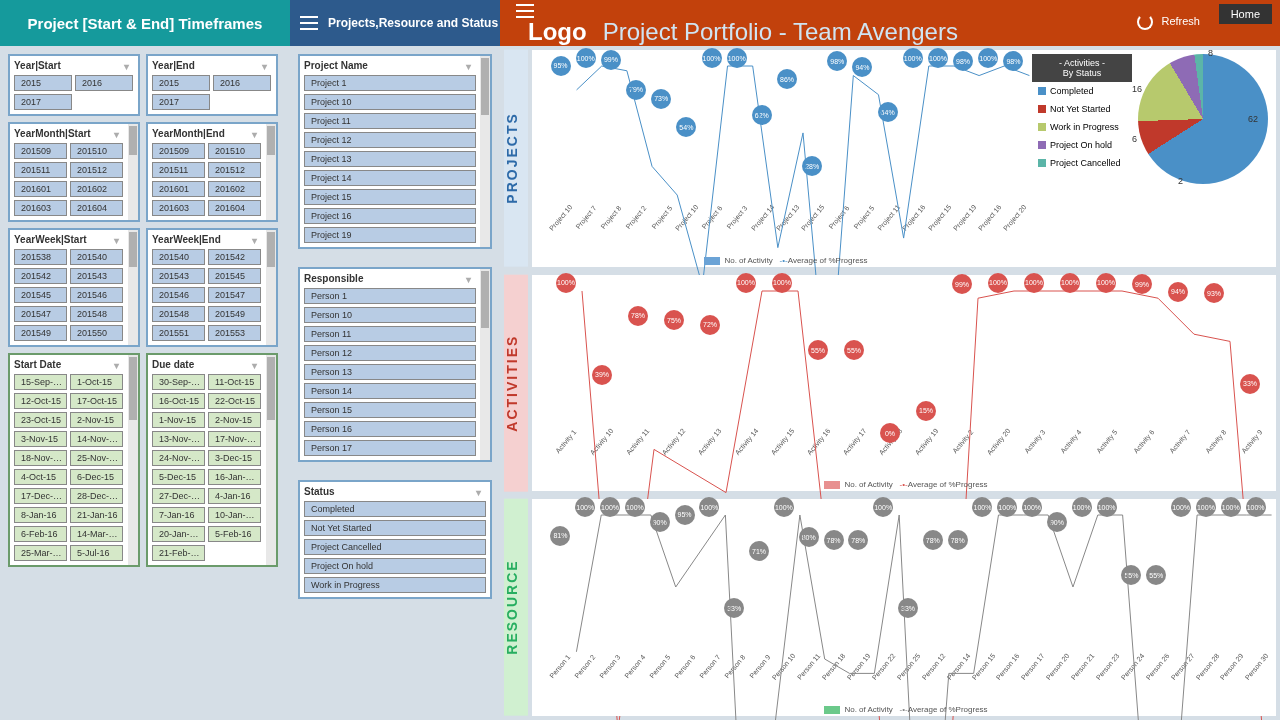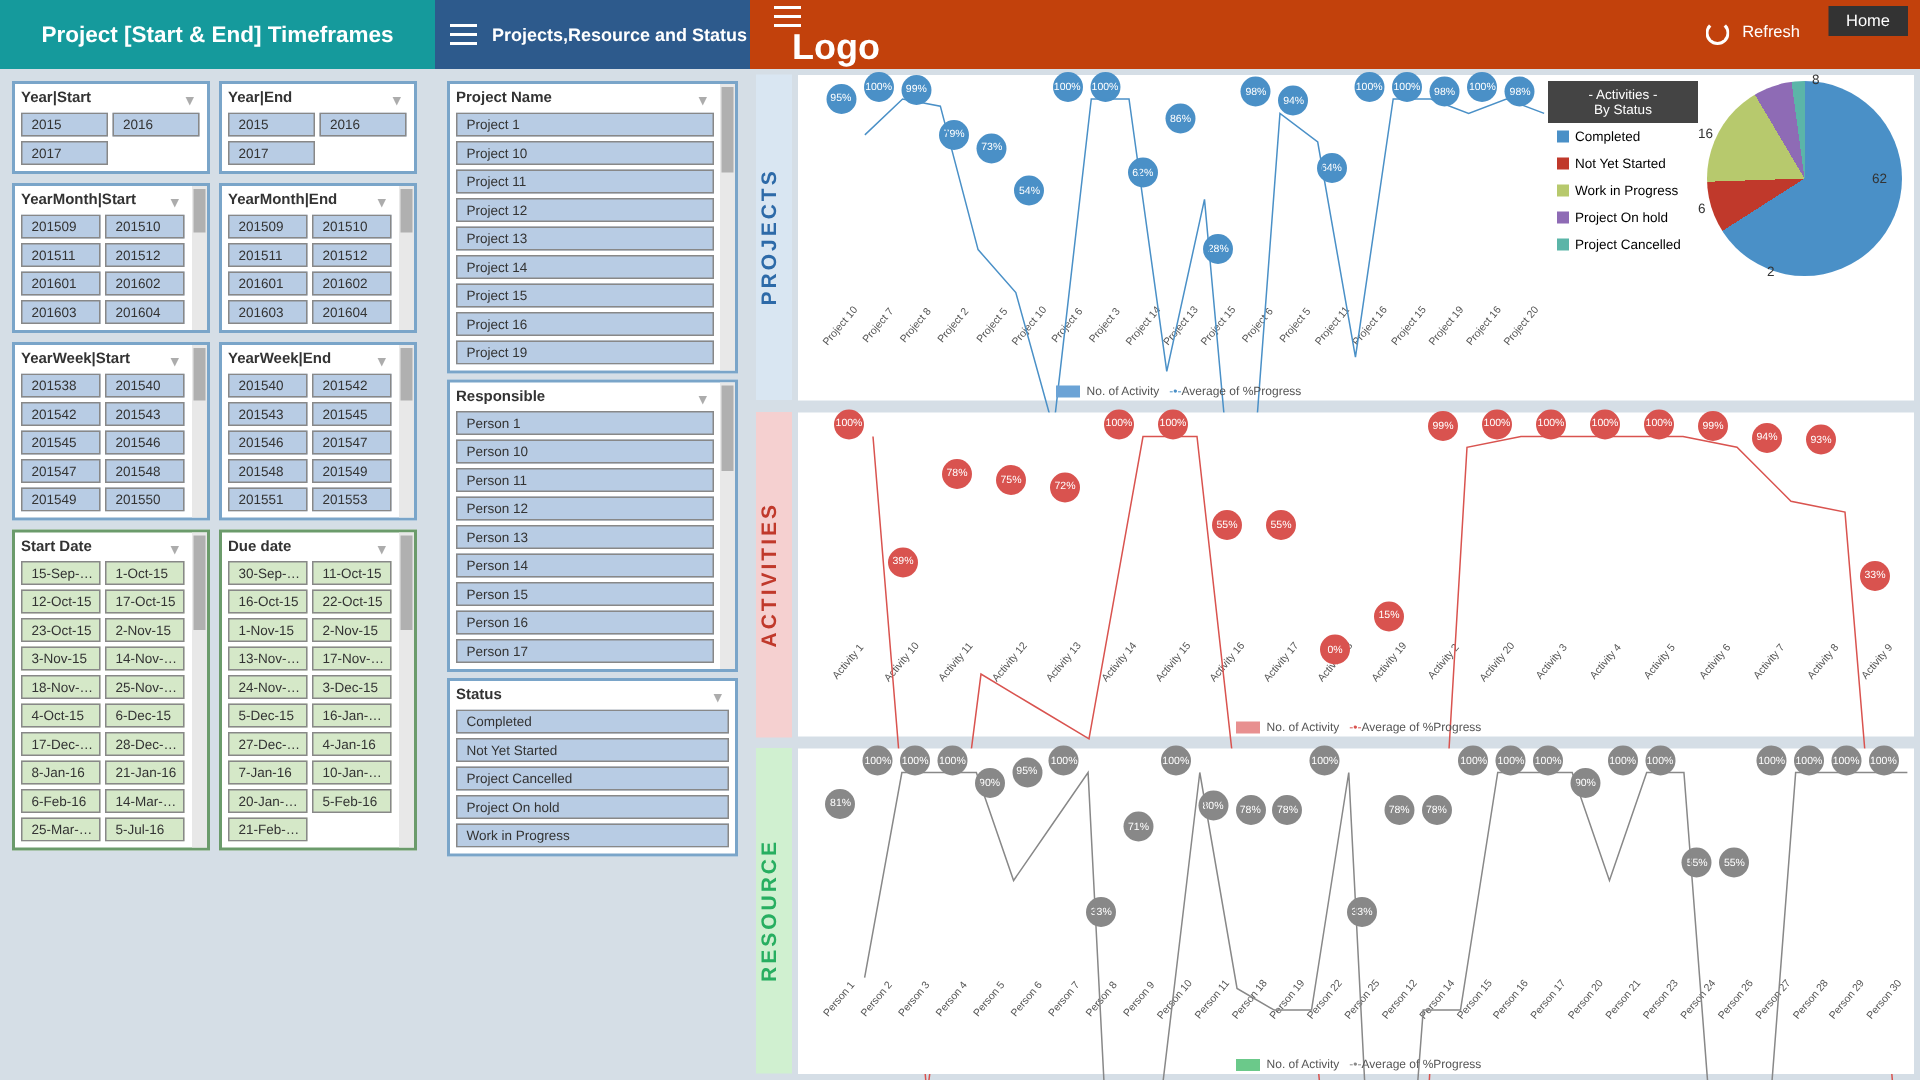--- a/index.html
+++ b/index.html
@@ -11,21 +11,21 @@
 .ham span{height:2px;background:#fff}
 .hdr3{flex:1;background:#c2410c;color:#fff;display:flex;align-items:flex-end;position:relative}
 .ham3{position:absolute;left:6px;top:4px}
 .logo{font-size:24px;font-weight:bold;margin-left:28px;margin-right:16px}
 .title{font-size:24px;font-weight:300;color:#d0e4f2}
 .refresh{position:absolute;right:80px;top:14px;color:#fff;font-size:11px;cursor:pointer}
 .refresh-ico{display:inline-block;width:16px;height:16px;border:2px solid #fff;border-radius:50%;border-top-color:transparent;margin-right:8px;vertical-align:middle}
 .home{position:absolute;right:8px;top:4px;background:#333;color:#fff;padding:4px 12px;font-size:11px;cursor:pointer}
 .main{display:flex;height:674px}
 .col1{width:290px;padding:8px;display:flex;flex-wrap:wrap;gap:6px;align-content:flex-start}
-.col2{width:210px;padding:8px;display:flex;flex-direction:column;gap:4px}
+.col2{width:210px;padding:8px;display:flex;flex-direction:column;gap:18px}
 .col3{flex:1;display:flex;flex-direction:column}
 .slicer{background:#fff;border:2px solid #7aa5c9;padding:4px;position:relative}
 .col1 .slicer{width:132px}
 .slicer.g{border-color:#6b9b6b}
 .shead{font-size:10px;font-weight:bold;color:#333;margin-bottom:4px;display:flex;justify-content:space-between;align-items:center}
 .filt{width:10px;height:10px;opacity:.4}
 .slist{display:flex;flex-wrap:wrap;gap:3px;max-height:var(--mh,auto);overflow:hidden;position:relative}
 .slist.col{flex-direction:column;flex-wrap:nowrap}
 .chip{background:#b8cce4;border:1px solid #888;padding:2px 6px;font-size:9px;color:#333;cursor:pointer;white-space:nowrap}
 .chip.g{background:#d5e8c8}
@@ -84,20 +84,21 @@
       </div>
     <span>Projects,Resource and Status</span>
   </div>
   <div class="hdr3">
     <div class="ham ham3">
         <span></span>
         <span></span>
         <span></span>
       </div>
     <span class="logo">Logo</span>
+    <span class="title">Project Portfolio - Team Avengers</span>
     <span class="refresh"><span class="refresh-ico"></span><span>Refresh</span></span>
     <span class="home">Home</span>
   </div>
 </div>
 
 <div class="main">
   <div class="col1" id="col1">
       <div class="slicer">
         <div class="shead">
           <span>Year|Start</span>

